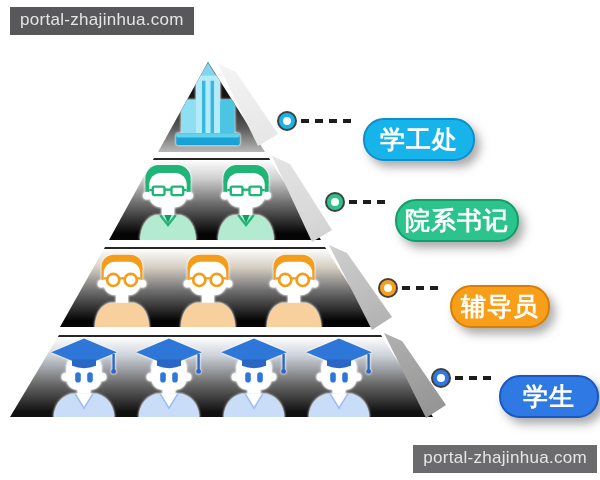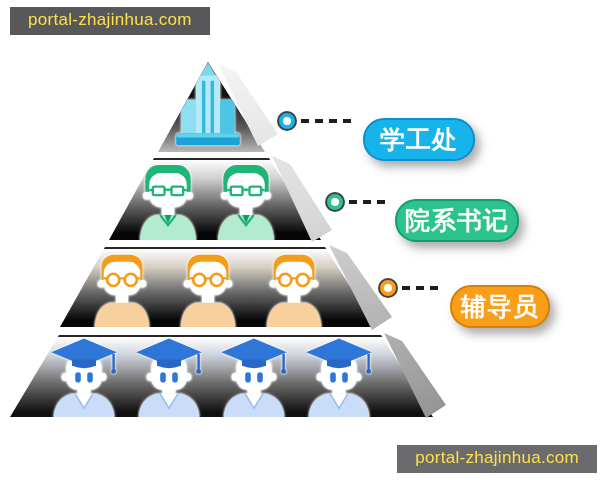--- a/index.html
+++ b/index.html
@@ -1,20 +1,20 @@
 <!DOCTYPE html>
 <html><head>
 <meta charset="utf-8">
 <style>
   html,body{margin:0;padding:0;}
   .canvas{position:relative;width:600px;height:480px;background:#ffffff;overflow:hidden;
           font-family:"Liberation Sans","DejaVu Sans",sans-serif;}
 
   
-  .wm{position:absolute;color:#fde047;font-size:17px;letter-spacing:.3px;padding:3px 18px 5px;white-space:nowrap;}
+  .wm{position:absolute;color:#e5e5e5;font-size:17px;letter-spacing:.3px;padding:3px 10px 5px;white-space:nowrap;}
   .wm-tl{left:10px;top:7px;background:#58585a;}
   .wm-br{right:3px;bottom:7px;background:#6b6b6d;}
 
   
   .level{position:absolute;}
   .l1{left:148px;top:56px;width:124px;height:96px;
       clip-path:polygon(60px 6px,117px 96px,10px 96px);
       background:linear-gradient(180deg,#0d0d0d 0%,#151515 45%,#5a5a5a 75%,#b8b8b8 100%);}
   .l2{left:100px;top:158px;width:230px;height:82px;
       clip-path:polygon(54px 0px,169px 0px,221px 82px,9px 82px);
@@ -197,14 +197,19 @@
   <div class="conn c2" style="--c: #2cc38c; --b: #0f9e6c;">
     <span class="ring"></span>
     <span class="dash"></span>
     <span class="pill">院系书记</span>
   </div>
   <div class="conn c3" style="--c: #f99e18; --b: #d67f05;">
     <span class="ring"></span>
     <span class="dash"></span>
     <span class="pill">辅导员</span>
   </div>
+  <div class="conn c4" style="--c: #2e79e4; --b: #1a57c0;">
+    <span class="ring"></span>
+    <span class="dash"></span>
+    <span class="pill">学生</span>
+  </div>
 
 </div>
 
 </body></html>

